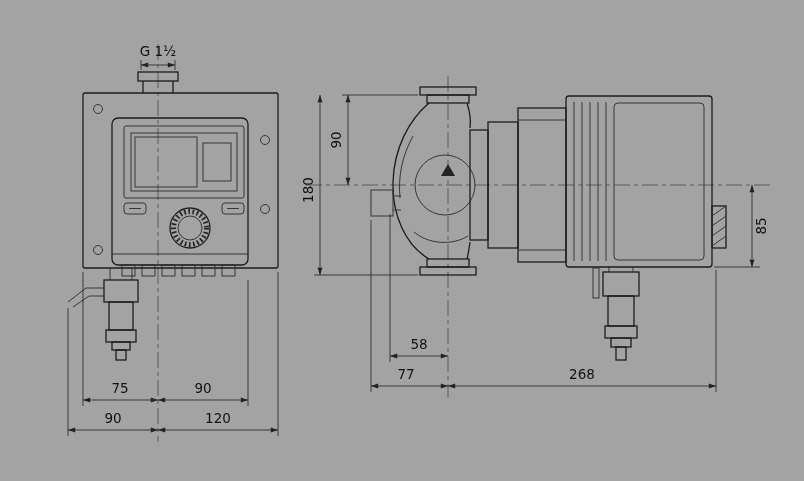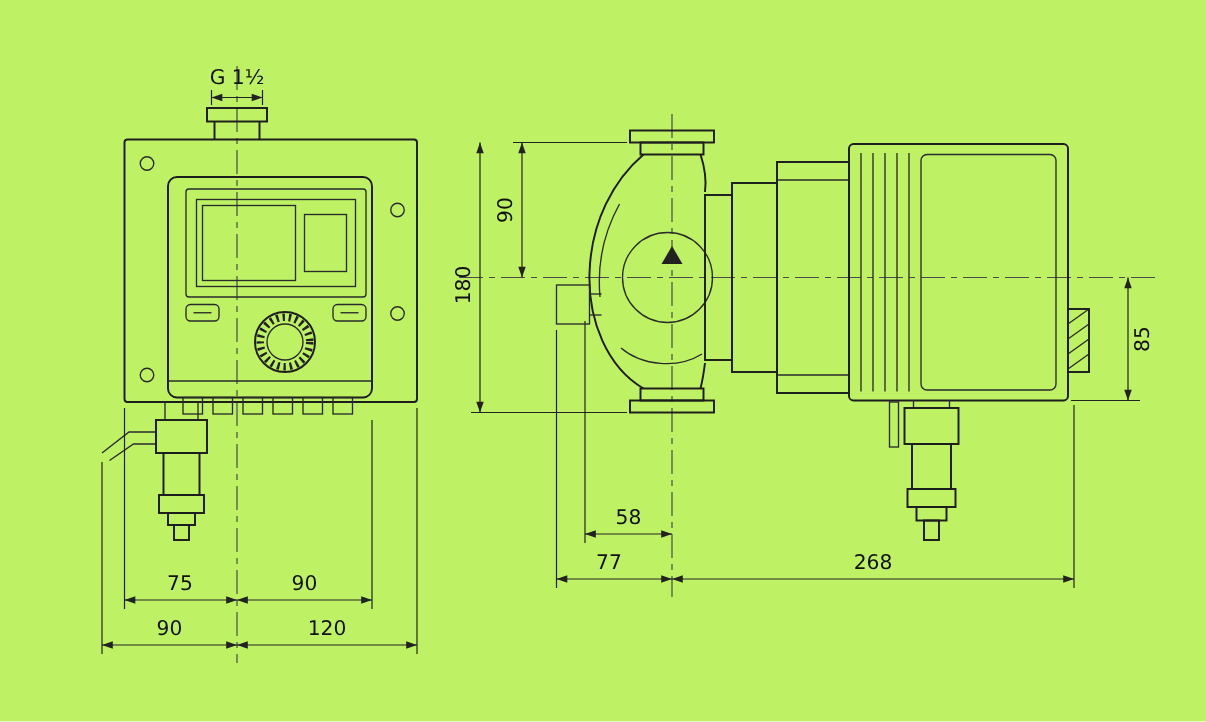--- a/index.html
+++ b/index.html
@@ -5,21 +5,21 @@
   html, body {
     margin: 0;
     padding: 0;
     background: #ffffff;
     font-family: "DejaVu Sans", "Liberation Sans", sans-serif;
   }
   .stage {
     position: relative;
     width: 804px;
     height: 481px;
-    background: #bef264;
+    background: #a3a3a3;
     overflow: hidden;
   }
   svg { display: block; }
   .ol  { stroke: #1d1d1d; stroke-width: 1.3; fill: none; }
   .ol2 { stroke: #2a2a2a; stroke-width: 0.9; fill: none; }
   .dim { stroke: #222222; stroke-width: 0.8; fill: none; }
   .cl  { stroke: #4a4a4a; stroke-width: 0.8; fill: none; stroke-dasharray: 16 4 4 4; }
   .dimtxt {
     font-family: "DejaVu Sans", "Liberation Sans", sans-serif;
     font-size: 13.5px;

